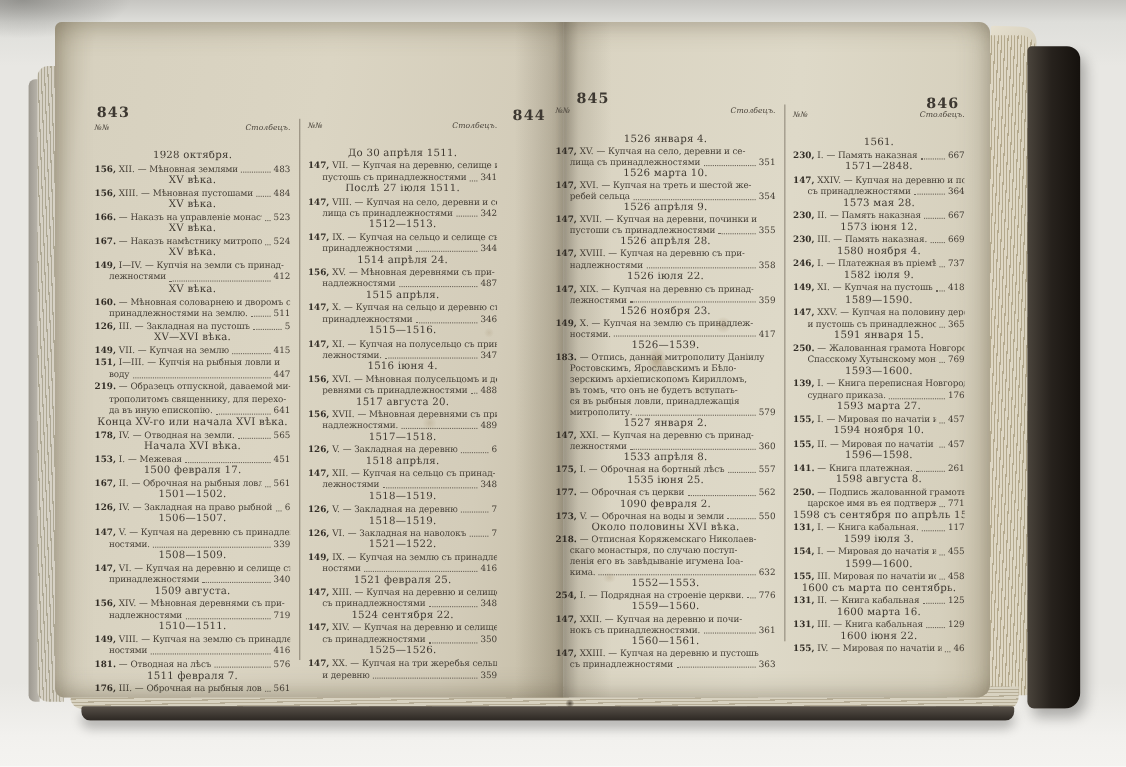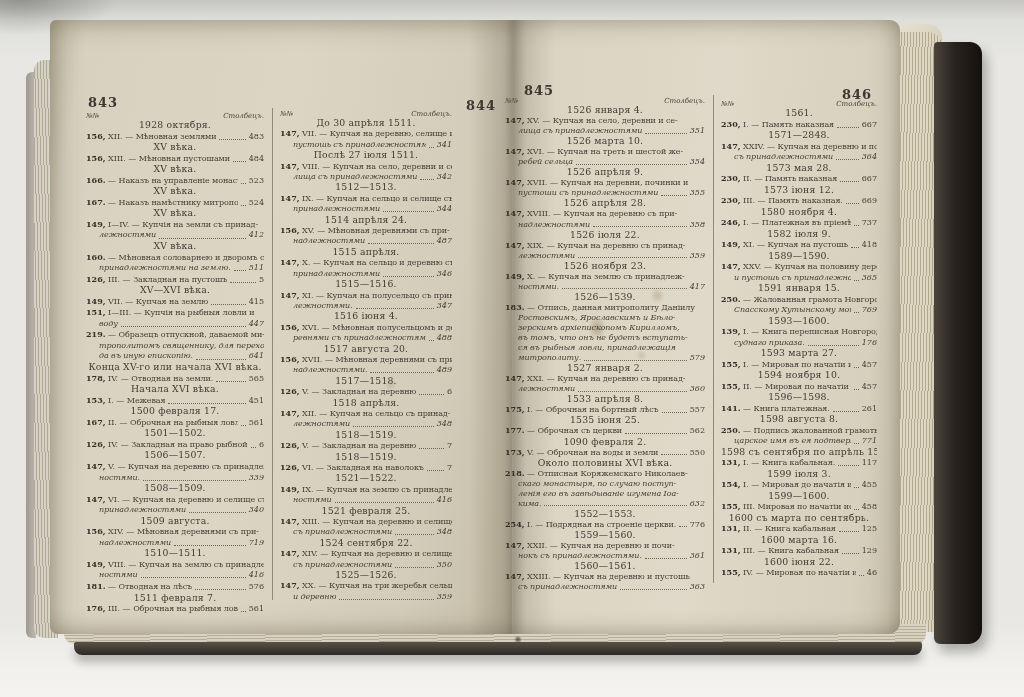--- a/index.html
+++ b/index.html
@@ -53,32 +53,32 @@
   #st7{left:548px;top:520px;width:12px;height:10px;background:radial-gradient(ellipse,rgba(135,110,70,0.2),rgba(135,110,70,0) 72%);}
   
   .pagenum{position:absolute;font-size:13px;font-weight:bold;letter-spacing:1px;color:#3d3831;}
   #pn0{left:88px;top:95px;} #pn1{left:422px;top:98px;margin-left:44px;} #pn2{left:524px;top:83px;} #pn3{left:842px;top:87px;text-align:center;}
   .col{position:absolute;color:#443e35;font-size:8px;}
   .col[data-col="0"]{left:86px;top:112px;width:178px;}
   .col[data-col="1"]{left:280px;top:110px;width:172px;}
   .col[data-col="2"]{left:505px;top:97px;width:200px;}
   .col[data-col="3"]{left:721px;top:100px;width:156px;}
   .colhead{display:flex;justify-content:space-between;font-style:italic;font-size:7px;color:#4a443b;}
-  .entries{margin-top:0;line-height:10.5px;}
+  .entries{margin-top:17px;line-height:10.5px;}
   .col[data-col="0"] .entries{line-height:10.55px;}
   .col[data-col="1"] .entries{line-height:10.4px;}
   .col[data-col="2"] .entries{line-height:10.05px;}
   .h{text-align:center;font-size:9.3px;color:#413b33;letter-spacing:.2px;white-space:nowrap;overflow:hidden;}
   .l{display:flex;align-items:baseline;overflow:hidden;white-space:nowrap;}
   .l .num{font-weight:bold;flex-shrink:0;color:#332e27;}
   .l .rn{white-space:pre;flex-shrink:0;}
   .l .tx{flex-shrink:1;min-width:0;overflow:hidden;letter-spacing:-0.1px;}
   .l .leader{flex:1 1 auto;min-width:5px;height:1px;border-bottom:1px dotted #6b6459;align-self:flex-end;margin:0 3px 2.5px;}
   .l .val{flex-shrink:0;}
-  .cont{padding-left:13px;font-style:italic;}
+  .cont{padding-left:13px;}
   .rule{position:absolute;width:1px;background:rgba(82,74,61,0.55);}
   #rule0{left:272px;top:108px;height:492px;}
   #rule1{left:713px;top:95px;height:488px;}
 </style>
 </head>
 <body>
 
 <div class="photo">
   <div class="left-cover"></div>
   <div class="left-stack"></div>

